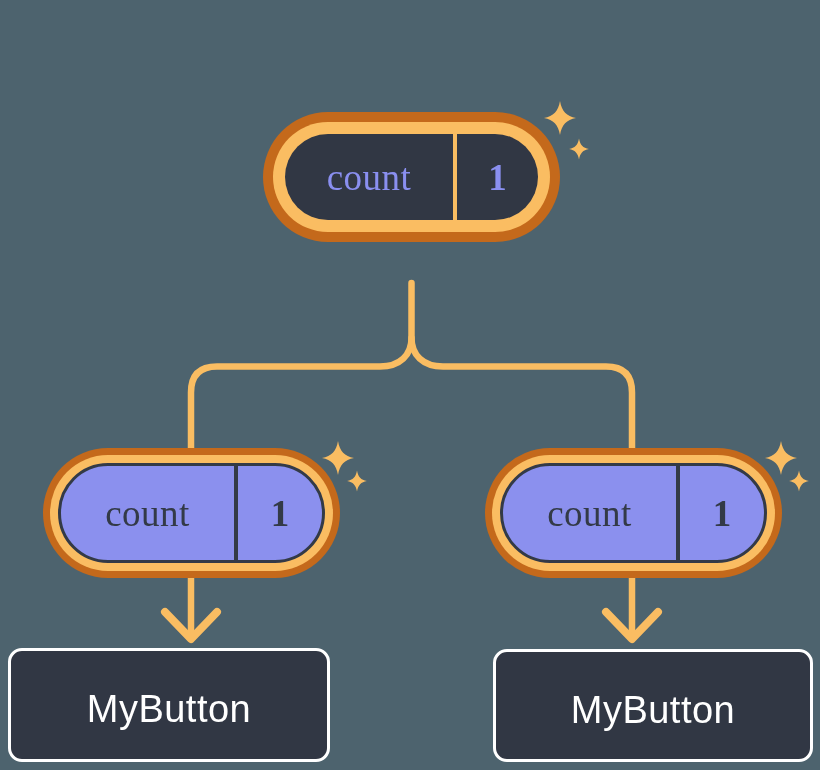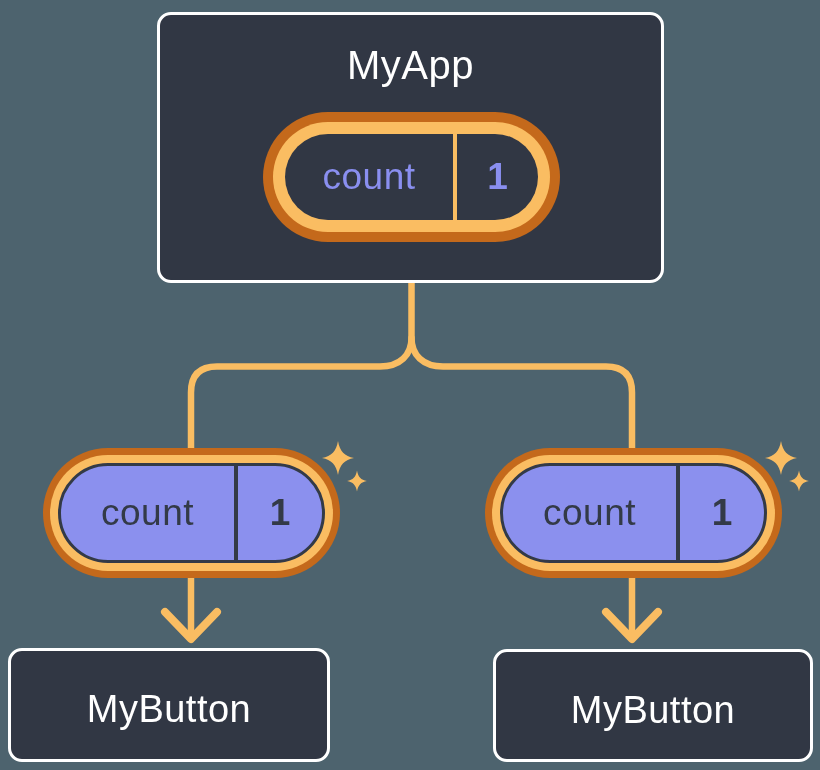--- a/index.html
+++ b/index.html
@@ -29,21 +29,21 @@
   .pill-root{left:263px;top:112px;width:297px;height:130px;padding:10px;}
   .pill-child-left{left:43px;top:448px;width:297px;height:130px;padding:7px;}
   .pill-child-right{left:485px;top:448px;width:297px;height:130px;padding:7px;}
   .pill .ring{
     width:100%;height:100%;box-sizing:border-box;border-radius:999px;
     background:#FABD62;padding:12px;
   }
   .pill-child-left .ring,.pill-child-right .ring{padding:8px;}
   .pill .core{
     width:100%;height:100%;box-sizing:border-box;border-radius:999px;
-    display:flex;align-items:stretch;overflow:hidden;
+    display:flex;align-items:stretch;overflow:hidden;font-family:Liberation Serif, serif;
   }
   .pill-root .core{background:#313744;}
   .pill-child-left .core,.pill-child-right .core{background:#8B90EE;border:3px solid #333A47;}
   .cell-name{flex:1;display:flex;align-items:center;justify-content:center;
     font-size:37px;font-weight:500;letter-spacing:0.5px;}
   .cell-value{width:81px;display:flex;align-items:center;justify-content:center;
     font-size:37px;font-weight:700;}
   .pill-child-left .cell-value,.pill-child-right .cell-value{width:84px;}
   .divider{width:4px;}
   .pill-root .divider{background:#FABD62;}
@@ -71,23 +71,20 @@
     <g fill="#FABD62">
       <path transform="translate(560,118)" d="M0 -17 C1.8 -6.5 6.5 -1.8 16 0 C6.5 1.8 1.8 6.5 0 17 C-1.8 6.5 -6.5 1.8 -16 0 C-6.5 -1.8 -1.8 -6.5 0 -17 Z"></path>
       <path transform="translate(579,149) scale(0.62)" d="M0 -17 C1.8 -6.5 6.5 -1.8 16 0 C6.5 1.8 1.8 6.5 0 17 C-1.8 6.5 -6.5 1.8 -16 0 C-6.5 -1.8 -1.8 -6.5 0 -17 Z"></path>
       <path transform="translate(338,458)" d="M0 -17 C1.8 -6.5 6.5 -1.8 16 0 C6.5 1.8 1.8 6.5 0 17 C-1.8 6.5 -6.5 1.8 -16 0 C-6.5 -1.8 -1.8 -6.5 0 -17 Z"></path>
       <path transform="translate(357,481) scale(0.62)" d="M0 -17 C1.8 -6.5 6.5 -1.8 16 0 C6.5 1.8 1.8 6.5 0 17 C-1.8 6.5 -6.5 1.8 -16 0 C-6.5 -1.8 -1.8 -6.5 0 -17 Z"></path>
       <path transform="translate(781,458)" d="M0 -17 C1.8 -6.5 6.5 -1.8 16 0 C6.5 1.8 1.8 6.5 0 17 C-1.8 6.5 -6.5 1.8 -16 0 C-6.5 -1.8 -1.8 -6.5 0 -17 Z"></path>
       <path transform="translate(799,481) scale(0.62)" d="M0 -17 C1.8 -6.5 6.5 -1.8 16 0 C6.5 1.8 1.8 6.5 0 17 C-1.8 6.5 -6.5 1.8 -16 0 C-6.5 -1.8 -1.8 -6.5 0 -17 Z"></path>
     </g>
   </svg>
 
-  <div class="node node-root">
-    <div class="node-title">MyApp</div>
-  </div>
 
   <div class="pill pill-root">
     <div class="ring">
       <div class="core">
         <span class="cell-name">count</span>
         <span class="divider"></span>
         <span class="cell-value">1</span>
       </div>
     </div>
   </div>

